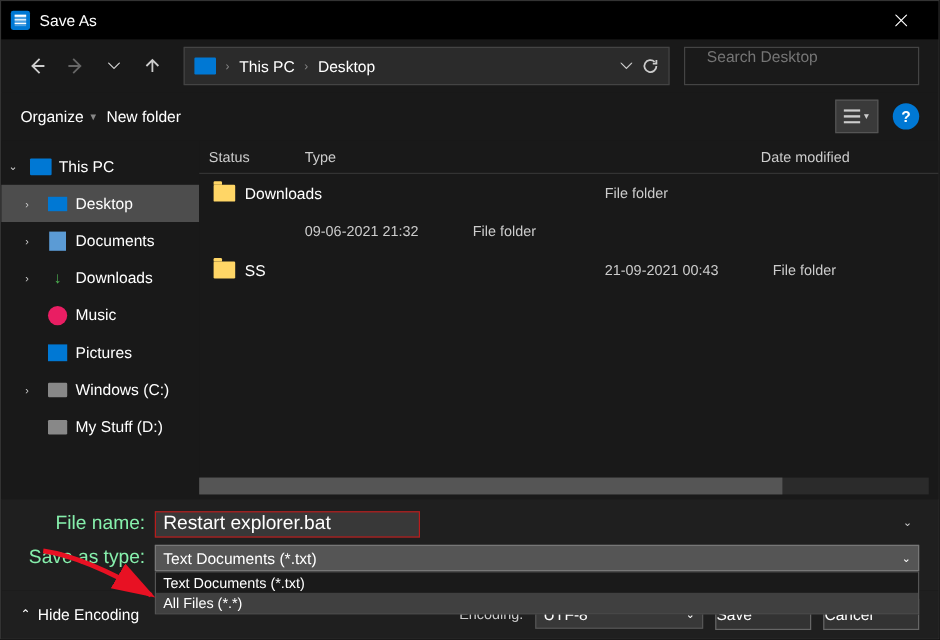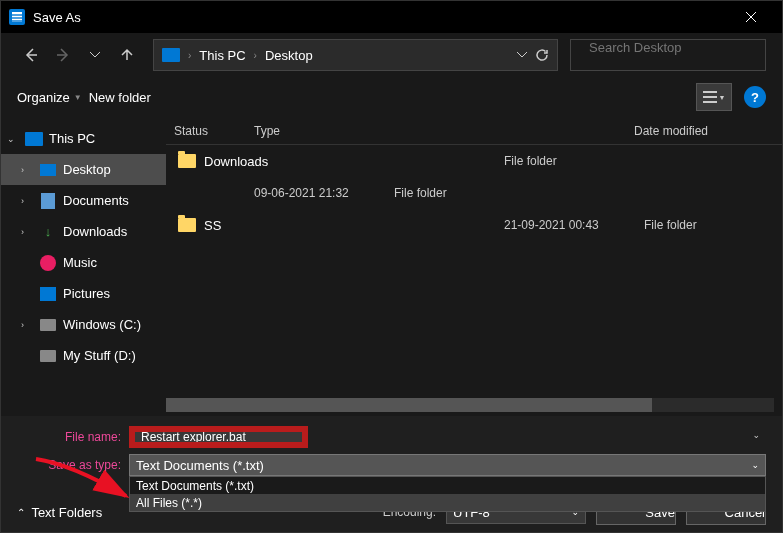--- a/index.html
+++ b/index.html
@@ -45,32 +45,32 @@
 .file-name-cell{width:250px;display:flex;align-items:center;gap:8px;padding-left:4px}
 .folder-icon{width:18px;height:14px;background:#ffd666;border-radius:1px;position:relative}
 .folder-icon::before{content:"";position:absolute;top:-3px;left:0;width:7px;height:3px;background:#ffd666;border-radius:1px 1px 0 0}
 .file-status-cell{width:80px}
 .file-date-cell{width:140px;color:#ccc;font-size:12px}
 .file-type-cell{flex:1;color:#ccc;font-size:12px}
 .hscroll{height:14px;background:#2b2b2b;margin:0 8px 4px 0;position:relative}
 .hscroll-thumb{position:absolute;left:0;width:80%;height:100%;background:#555}
 .bottom{background:#1f1f1f;padding:10px 16px;position:relative}
 .form-row{display:flex;align-items:center;margin-bottom:6px}
-.form-label{width:112px;text-align:right;padding-right:8px;color:#ec4899;font-size:12px}
-.form-input{flex:1;height:22px;background:#383838;border:6px solid #b91c1c;padding:0 6px;color:#fff;font-size:12px}
+.form-label{width:112px;text-align:right;padding-right:8px;color:#86efac;font-size:16px}
+.form-input{flex:1;height:22px;background:#383838;border:1px solid #b91c1c;padding:0 6px;color:#fff;font-size:16px}
 .form-select{flex:1;height:22px;background:#555;border:1px solid #777;padding:0 6px;color:#fff;font-size:12px;display:flex;align-items:center;justify-content:space-between;cursor:pointer}
 .dropdown-panel{position:absolute;left:128px;right:16px;top:60px;background:#1a1a1a;border:1px solid #555;z-index:10}
 .dd-opt{height:17px;padding:0 6px;font-size:12px;display:flex;align-items:center;cursor:pointer}
 .dd-opt.hover{background:#404040}
 .footer{height:40px;display:flex;align-items:center;padding:0 16px;justify-content:space-between;background:#1f1f1f}
 .hide-folders{display:flex;align-items:center;gap:6px;cursor:pointer;color:#ccc;font-size:12px}
 .footer-right{display:flex;align-items:center;gap:10px}
 .enc-label{color:#ccc;font-size:12px}
 .enc-select{width:140px;height:24px;background:#383838;border:1px solid #555;padding:0 6px;font-size:12px;display:flex;align-items:center;justify-content:space-between}
-.btn{width:80px;height:26px;background:#333;border:1px solid #666;display:flex;align-items:center;justify-content:flex-end;cursor:pointer;font-size:12px}
+.btn{width:80px;height:26px;background:#333;border:1px solid #666;display:flex;align-items:center;justify-content:flex-start;cursor:pointer;font-size:12px}
 
 .arrow{position:absolute;left:30px;top:453px;z-index:50;pointer-events:none}
 .drop-chev{position:absolute;right:6px;top:4px;color:#ccc;font-size:9px}
 .input-wrap{flex:1;position:relative}
 .music-icon{width:16px;height:16px;background:#e91e63;border-radius:50%}
 .pic-icon{width:16px;height:14px;background:#0078d4}
 .vid-icon{width:16px;height:14px;background:#673ab7}
 .drive-icon{width:16px;height:12px;background:#888;border-radius:1px}
 .desk-icon{width:16px;height:12px;background:#0078d4}
 .doc-icon{width:14px;height:16px;background:#5b9bd5}
@@ -286,21 +286,21 @@
     </div>
     <div class="dropdown-panel">
       <div class="dd-opt">Text Documents (*.txt)</div>
       <div class="dd-opt hover">All Files  (*.*)</div>
     </div>
   </div>
 
   <div class="footer">
     <div class="hide-folders">
       <span style="font-size:10px">⌃</span>
-      <span>Text Folders</span>
+      <span>Hide Encoding</span>
     </div>
     <div class="footer-right">
       <span class="enc-label">Encoding:</span>
       <div class="enc-select">
         <span>UTF-8</span>
         <span style="font-size:9px">⌄</span>
       </div>
       <div class="btn">
           <span>Save</span>
         </div>

